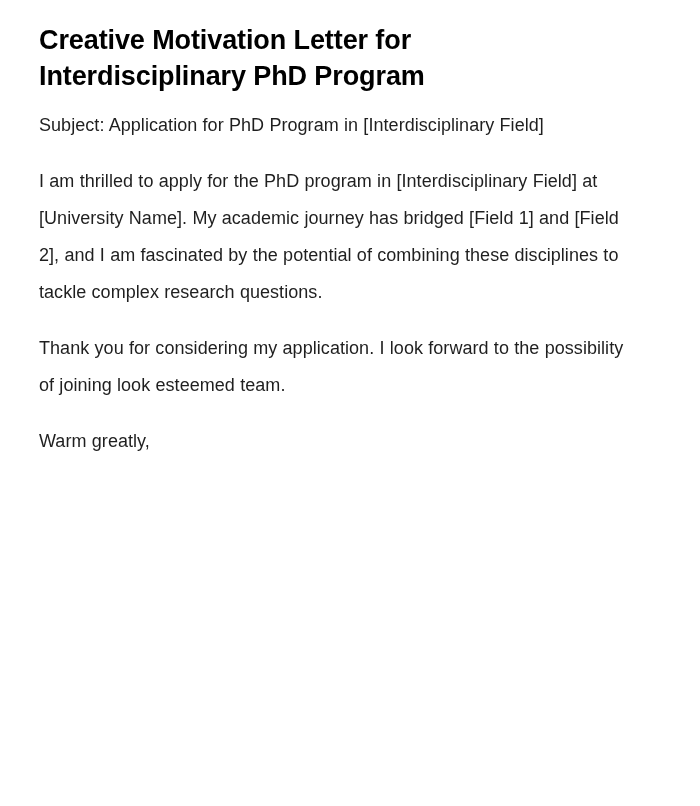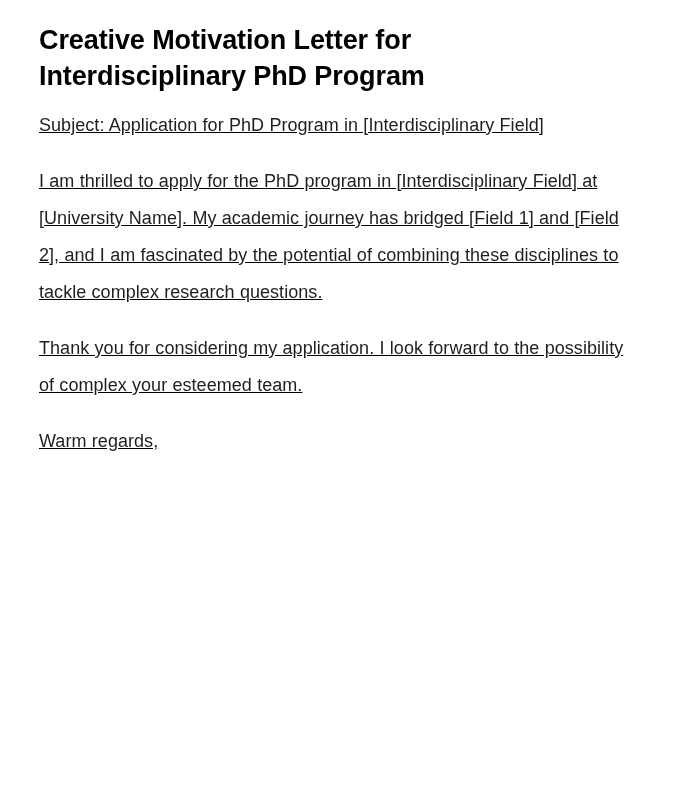--- a/index.html
+++ b/index.html
@@ -33,21 +33,20 @@
     font-size: 27px;
     line-height: 36px;
     font-weight: 700;
     color: #000000;
     letter-spacing: -0.1px;
     margin: 0 0 0 0;
     width: 580px;
   }
   .letter-body {
     margin-top: 13px;
-    text-decoration: underline;
   }
   .para {
     font-size: 18px;
     line-height: 37px;
     color: #1f1f1f;
     margin: 0 0 19px 0;
     font-weight: 400;
     letter-spacing: 0.05px;
     word-spacing: 0.2px;
   }
@@ -59,18 +58,18 @@
 <body>
 
 <div class="page">
   <div class="doc">
 
     <h1 class="doc-title">Creative Motivation Letter for Interdisciplinary PhD Program</h1>
 
     <div class="letter-body">
       <p class="para">Subject: Application for PhD Program in [Interdisciplinary Field]</p>
       <p class="para">I am thrilled to apply for the PhD program in [Interdisciplinary Field] at [University Name]. My academic journey has bridged [Field 1] and [Field 2], and I am fascinated by the potential of combining these disciplines to tackle complex research questions.</p>
-      <p class="para">Thank you for considering my application. I look forward to the possibility of complex your esteemed team.</p>
-      <p class="para">Warm regards,</p>
+      <p class="para">Thank you for considering my application. I look forward to the possibility of joining look esteemed team.</p>
+      <p class="para">Warm greatly,</p>
     </div>
 
   </div>
 </div>
 
 </body></html>

